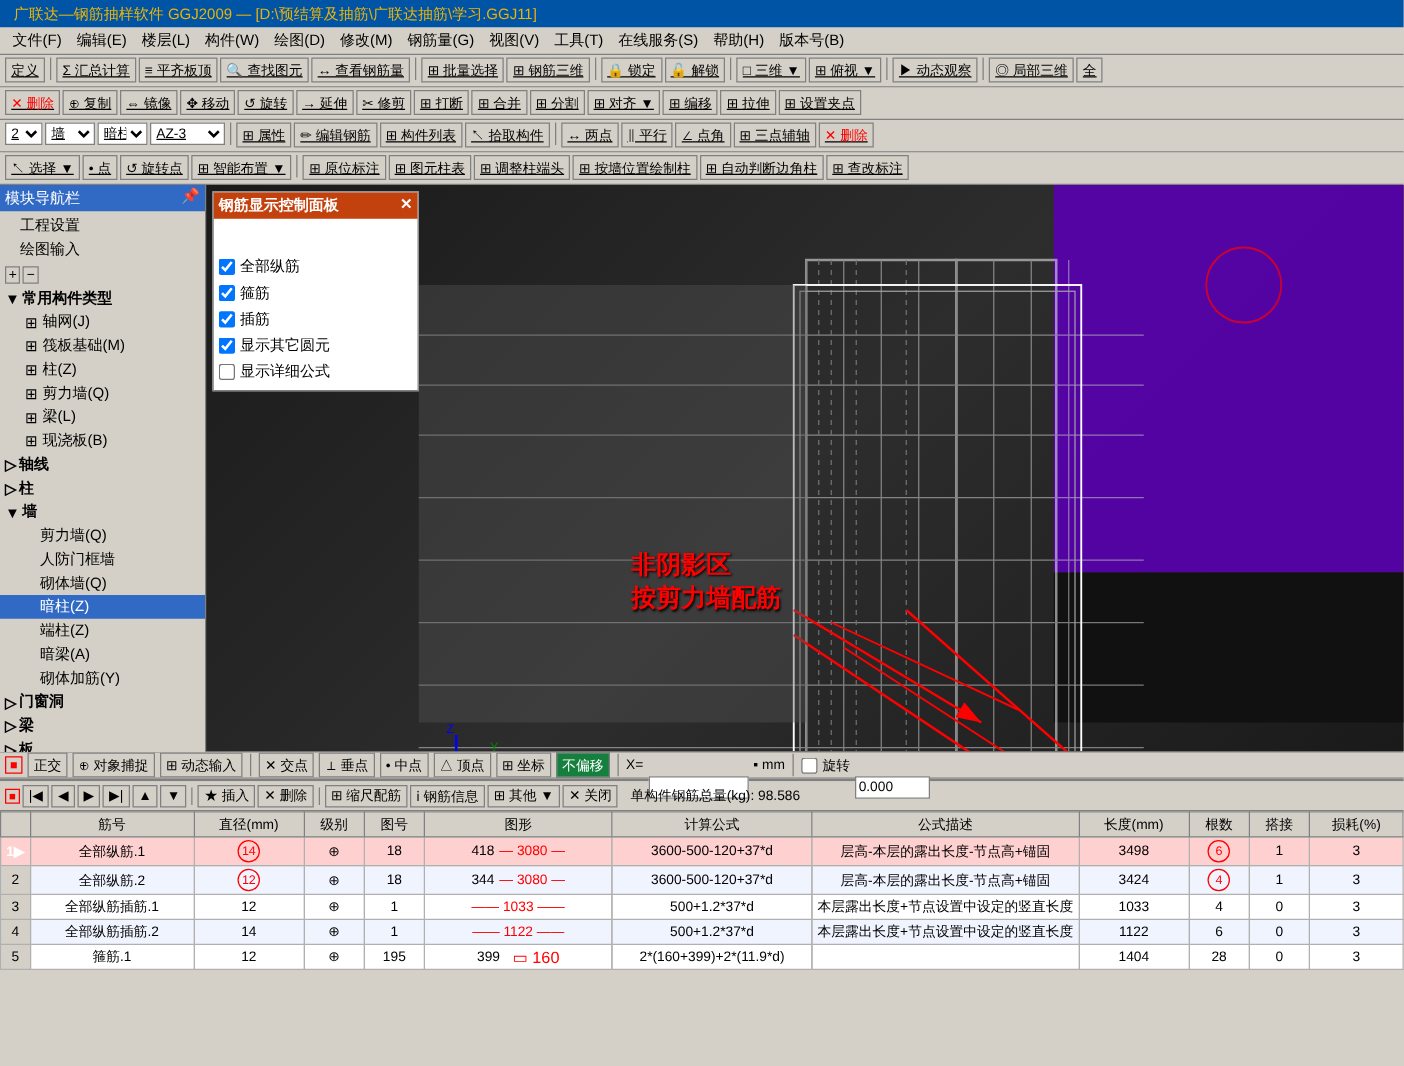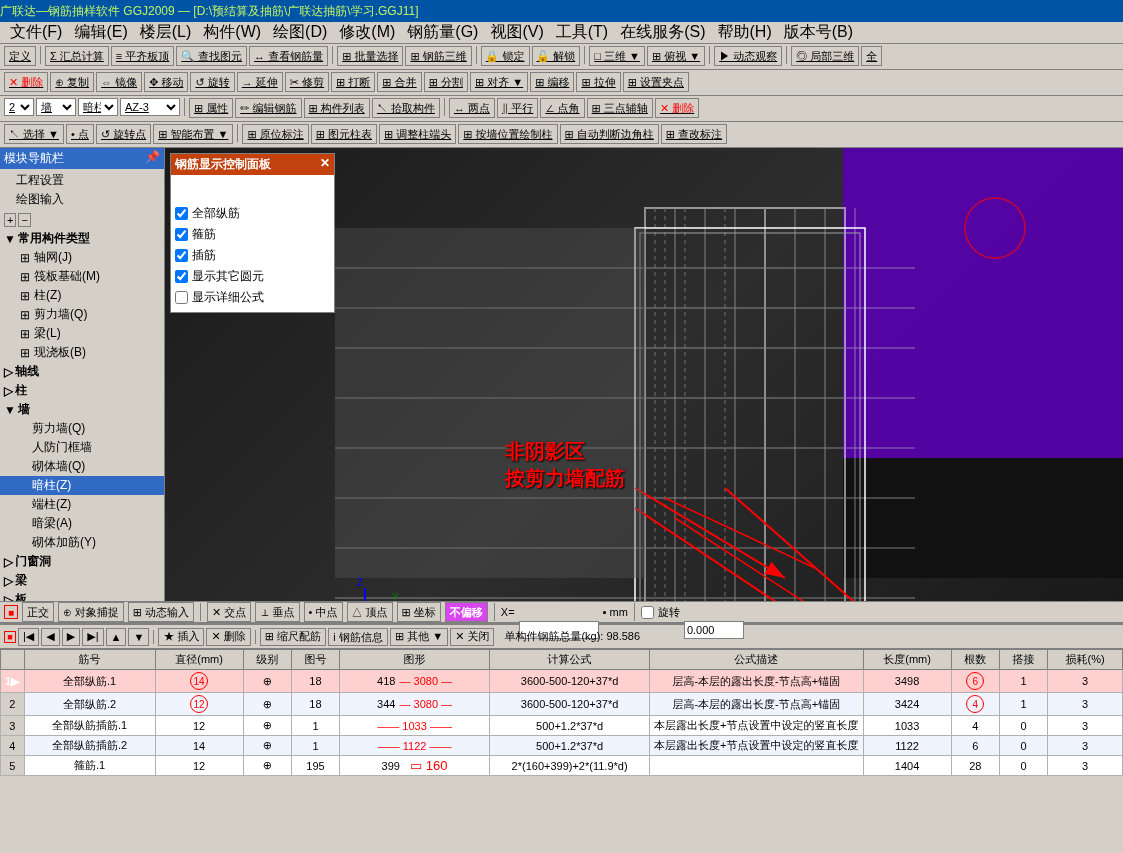--- a/index.html
+++ b/index.html
@@ -1,22 +1,22 @@
 <!DOCTYPE html>
 <html><head>
   <meta charset="utf-8">
   <style>
     * { margin: 0; padding: 0; box-sizing: border-box; }
     body { width: 1123px; height: 853px; overflow: hidden; font-family: 'SimSun', 'Microsoft YaHei', sans-serif; font-size: 12px; background: #d4d0c8; }
     
     
-    .title-bar { background: #0054a6; color: #bef264; height: 22px; display: flex; align-items: center; padding: 0 0; font-size: 12px; }
-    
-    
-    .menu-bar { background: #d4d0c8; height: 22px; display: flex; align-items: center; padding: 0 4px; border-bottom: 1px solid #808080; font-size: 16px; }
+    .title-bar { background: #0054a6; color: #eab308; height: 22px; display: flex; align-items: center; padding: 0 11px; font-size: 12px; }
+    
+    
+    .menu-bar { background: #d4d0c8; height: 22px; display: flex; align-items: flex-end; padding: 0 4px; border-bottom: 1px solid #808080; font-size: 12px; }
     .menu-item { padding: 2px 6px; cursor: pointer; white-space: nowrap; }
     
     
     .toolbar { background: #d4d0c8; height: 26px; display: flex; padding: 2px 4px; border-bottom: 1px solid #808080; gap: 2px; text-decoration: underline; }
     .toolbar-btn { background: #d4d0c8; border: 1px solid #808080; padding: 1px 4px; font-size: 11px; cursor: pointer; height: 20px; display: flex; align-items: center; white-space: nowrap; }
     .toolbar-sep { width: 1px; height: 18px; background: #808080; margin: 0 2px; }
     
     
     .sidebar { width: 165px; background: #d4d0c8; border-right: 1px solid #808080; overflow-y: auto; flex-shrink: 0; }
     .sidebar-header { background: #316ac5; color: white; padding: 2px 4px; font-size: 12px; display: flex; justify-content: space-between; }
@@ -374,21 +374,21 @@
   <span style="border:1px solid red; width:14px; height:14px; display:inline-flex; align-items:center; justify-content:center; color:red; font-size:10px; background:#d4d0c8;">■</span>
   <button class="toolbar-btn">正交</button>
   <button class="toolbar-btn">⊕ 对象捕捉</button>
   <button class="toolbar-btn">⊞ 动态输入</button>
   <div class="toolbar-sep"></div>
   <button class="toolbar-btn">✕ 交点</button>
   <button class="toolbar-btn">⊥ 垂点</button>
   <button class="toolbar-btn">• 中点</button>
   <button class="toolbar-btn">△ 顶点</button>
   <button class="toolbar-btn">⊞ 坐标</button>
-  <button class="toolbar-btn" style="background:#d946ef; color:white;font-weight:bold;">不偏移</button>
+  <button class="toolbar-btn" style="background:#15803d; color:white;">不偏移</button>
   <div class="toolbar-sep"></div>
   <span class="toolbar-label">X=</span>
   <input class="text-input" style="width: 80px;" value="">
   <span>▪ mm</span>
   <div class="toolbar-sep"></div>
   <input type="checkbox" style="">
   <span class="toolbar-label">旋转</span>
   <input class="text-input" style="width: 60px;" value="0.000">
 </div>
 

